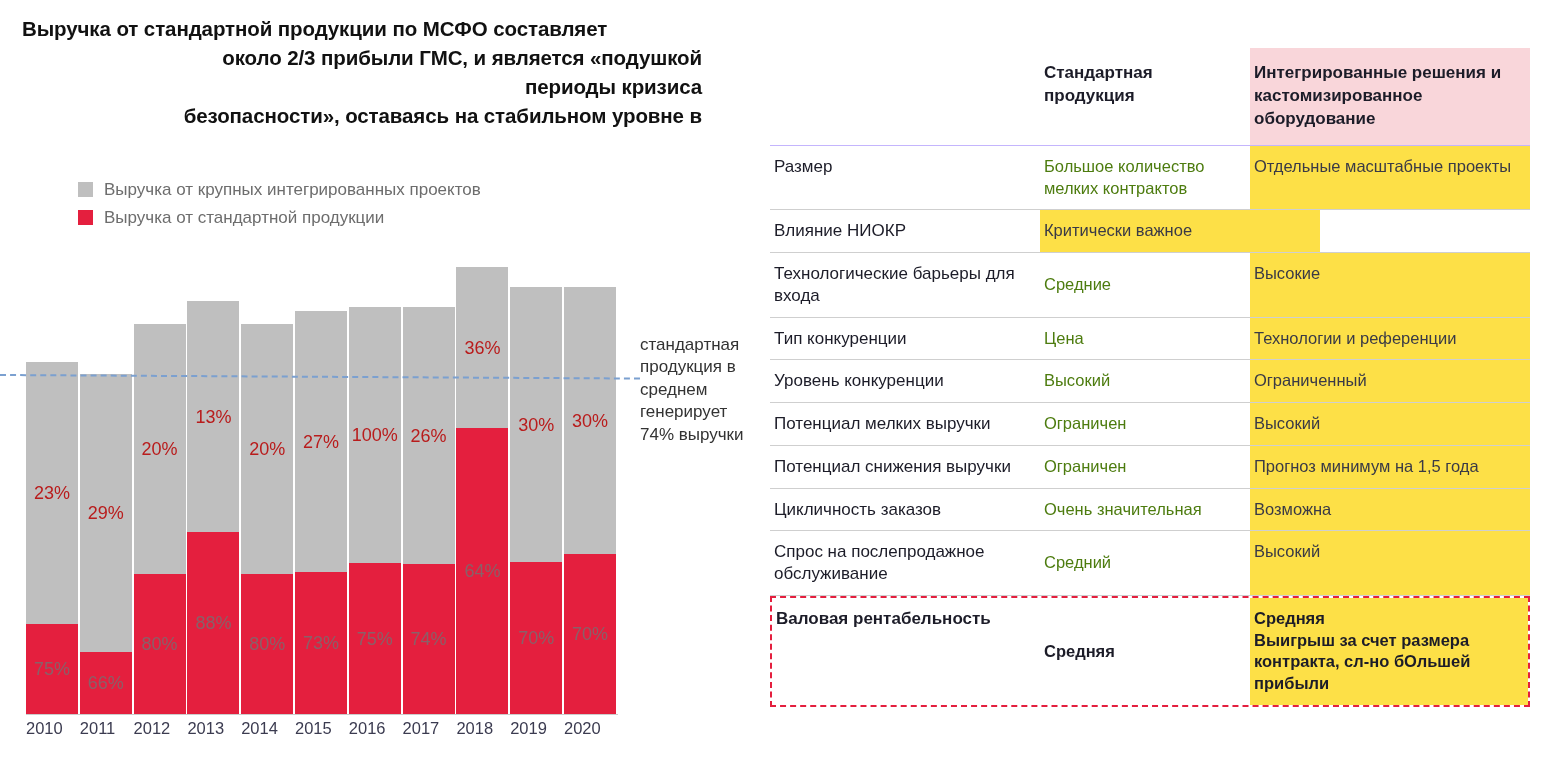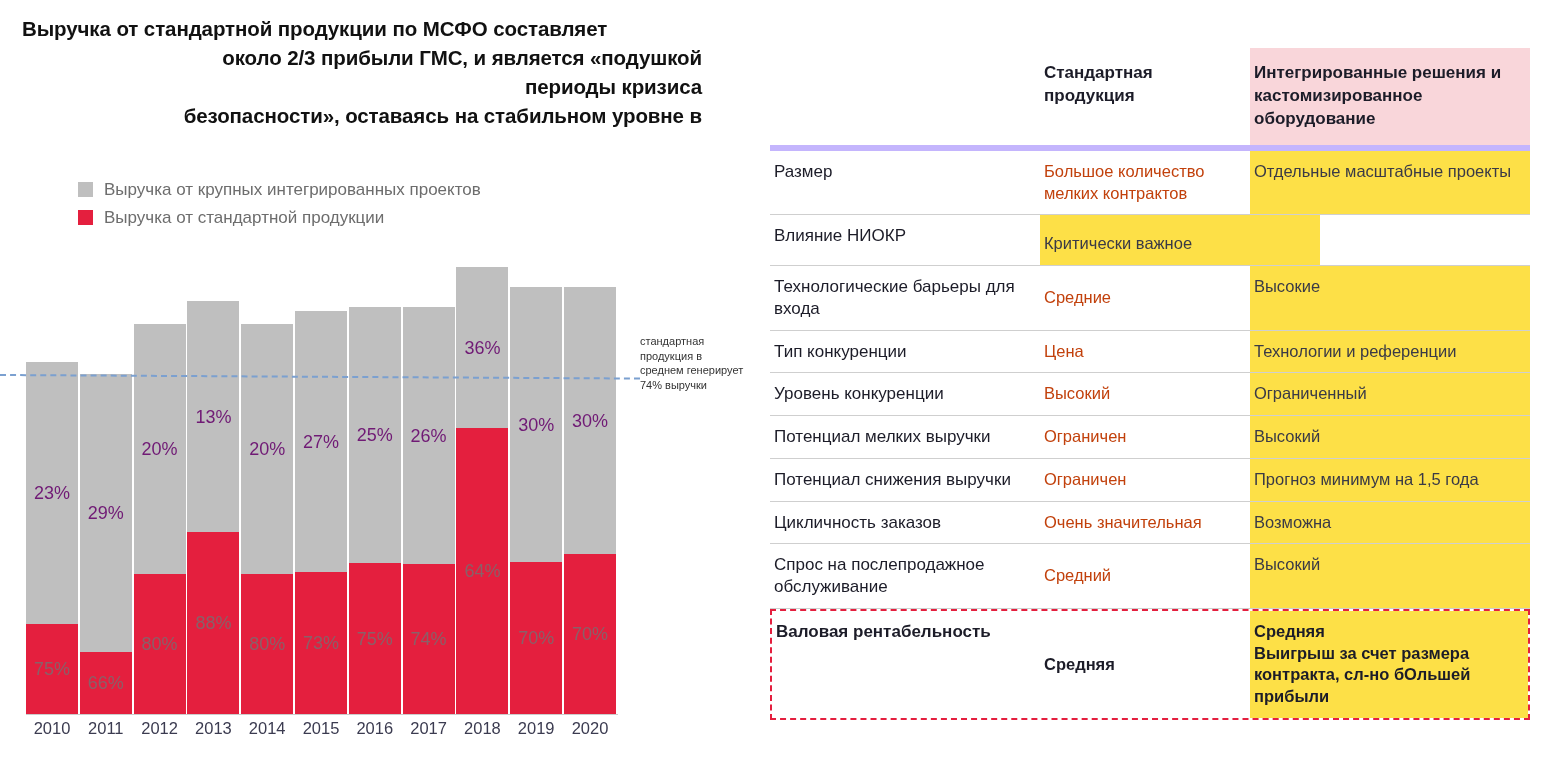--- a/index.html
+++ b/index.html
@@ -34,53 +34,53 @@
   .legend-label { font-size: 17px; color: #6d6d6d; line-height: 1; }
 
   
   .chart { position: absolute; left: 0px; top: 252px; width: 640px; height: 500px; }
   .plot { position: absolute; left: 26px; top: 0px; width: 590px; height: 462px; }
   .bargroup { position: absolute; bottom: 0; width: 52px; }
   .seg { position: absolute; left: 0; width: 100%; display: flex;
          align-items: center; justify-content: center; }
   .seg-top { background: #bfbfbf; }
   .seg-bot { background: #e41f3e; }
-  .seg-val { font-size: 18px; color: #701a75; line-height: 1; white-space: nowrap; }
+  .seg-val { font-size: 18px; color: #b91c1c; line-height: 1; white-space: nowrap; }
   .seg-bot .seg-val { color: #8a6068; }
   .axis-line {
     position: absolute; left: 26px; top: 462px;
     width: 592px; height: 1px; background: #cccccc;
   }
   .xlabels { position: absolute; left: 26px; top: 468px; width: 590px; height: 30px; }
   .xtick {
-    position: absolute; width: 52px; text-align: center;
+    position: absolute; width: 52px; text-align: left;
     font-size: 16.5px; color: #3b3b50; line-height: 1;
   }
   .avg-line {
     position: absolute; left: 0px; top: 122px; width: 640px;
     border-top: 2px dashed #7ba0d0;
     transform: rotate(0.32deg);
     transform-origin: left center;
   }
   .annotation {
     position: absolute; left: 640px; top: 82px; width: 104px;
-    font-size: 11px; color: #333333; line-height: 1.32;
+    font-size: 17px; color: #333333; line-height: 1.32;
   }
 
   
   .table { position: absolute; left: 770px; top: 48px; width: 760px; }
   .trow { display: flex; position: relative; border-bottom: 1px solid #cfcfcf; }
-  .trow.header { border-bottom: 6px solid #c4b5fd; }
+  .trow.header { border-bottom: 1px solid #c4b5fd; }
   .trow.last { border-bottom: none; }
   .tc { padding: 10px 8px 10px 4px; }
   .tc-a { width: 270px; flex: none; }
   .tc-b { width: 210px; flex: none; }
   .tc-c { width: 280px; flex: none; background: #fde047; }
   .tc-label { font-size: 17px; color: #1c1c28; line-height: 1.28; }
-  .tc-val   { font-size: 16.5px; color: #c2410c; line-height: 1.32; }
+  .tc-val   { font-size: 16.5px; color: #4d7c0f; line-height: 1.32; }
   .tc-c .tc-val { color: #3a3a46; }
   .hdr-txt { font-size: 17px; font-weight: bold; color: #1c1c28; line-height: 1.35; }
   .trow.header .tc { padding-top: 14px; padding-bottom: 14px; }
   .trow.header .tc-a { }
   .trow.header .tc-c { background: #f9d6da; }
 
   .trow.highlight { border: 2px dashed #e41f3e; border-top: 2px dashed #e41f3e; }
   .trow.highlight .tc-label,
   .trow.highlight .tc-val { font-weight: bold; color: #1c1c28; }
   .trow.highlight .tc-a { width: 268px; }
@@ -156,21 +156,21 @@
         <div class="bargroup" style="left: 269px; height: 403px;">
           <div class="seg seg-top" style="bottom: 142px; height: 261px;">
             <span class="seg-val">27%</span>
           </div>
           <div class="seg seg-bot" style="bottom: 0px; height: 142px;">
             <span class="seg-val">73%</span>
           </div>
         </div>
         <div class="bargroup" style="left: 322.8px; height: 407px;">
           <div class="seg seg-top" style="bottom: 151px; height: 256px;">
-            <span class="seg-val">25%</span>
+            <span class="seg-val">100%</span>
           </div>
           <div class="seg seg-bot" style="bottom: 0px; height: 151px;">
             <span class="seg-val">75%</span>
           </div>
         </div>
         <div class="bargroup" style="left: 376.6px; height: 407px;">
           <div class="seg seg-top" style="bottom: 150px; height: 257px;">
             <span class="seg-val">26%</span>
           </div>
           <div class="seg seg-bot" style="bottom: 0px; height: 150px;">
@@ -241,21 +241,21 @@
         </div>
         <div class="tc tc-c">
           <div class="tc-val" style="white-space: pre-line;">Отдельные масштабные проекты</div>
         </div>
       </div>
       <div class="trow">
         <div class="tc tc-a">
           <div class="tc-label" style="white-space: pre-line;">Влияние НИОКР</div>
         </div>
         <div class="tc tc-c">
-          <div class="tc-val" style="white-space: pre-line; margin-top: 8px;">Критически важное</div>
+          <div class="tc-val" style="white-space: pre-line;">Критически важное</div>
         </div>
       </div>
       <div class="trow">
         <div class="tc tc-a">
           <div class="tc-label" style="white-space: pre-line;">Технологические барьеры для входа</div>
         </div>
         <div class="tc tc-b vcenter">
           <div class="tc-val" style="white-space: pre-line;">Средние</div>
         </div>
         <div class="tc tc-c">

